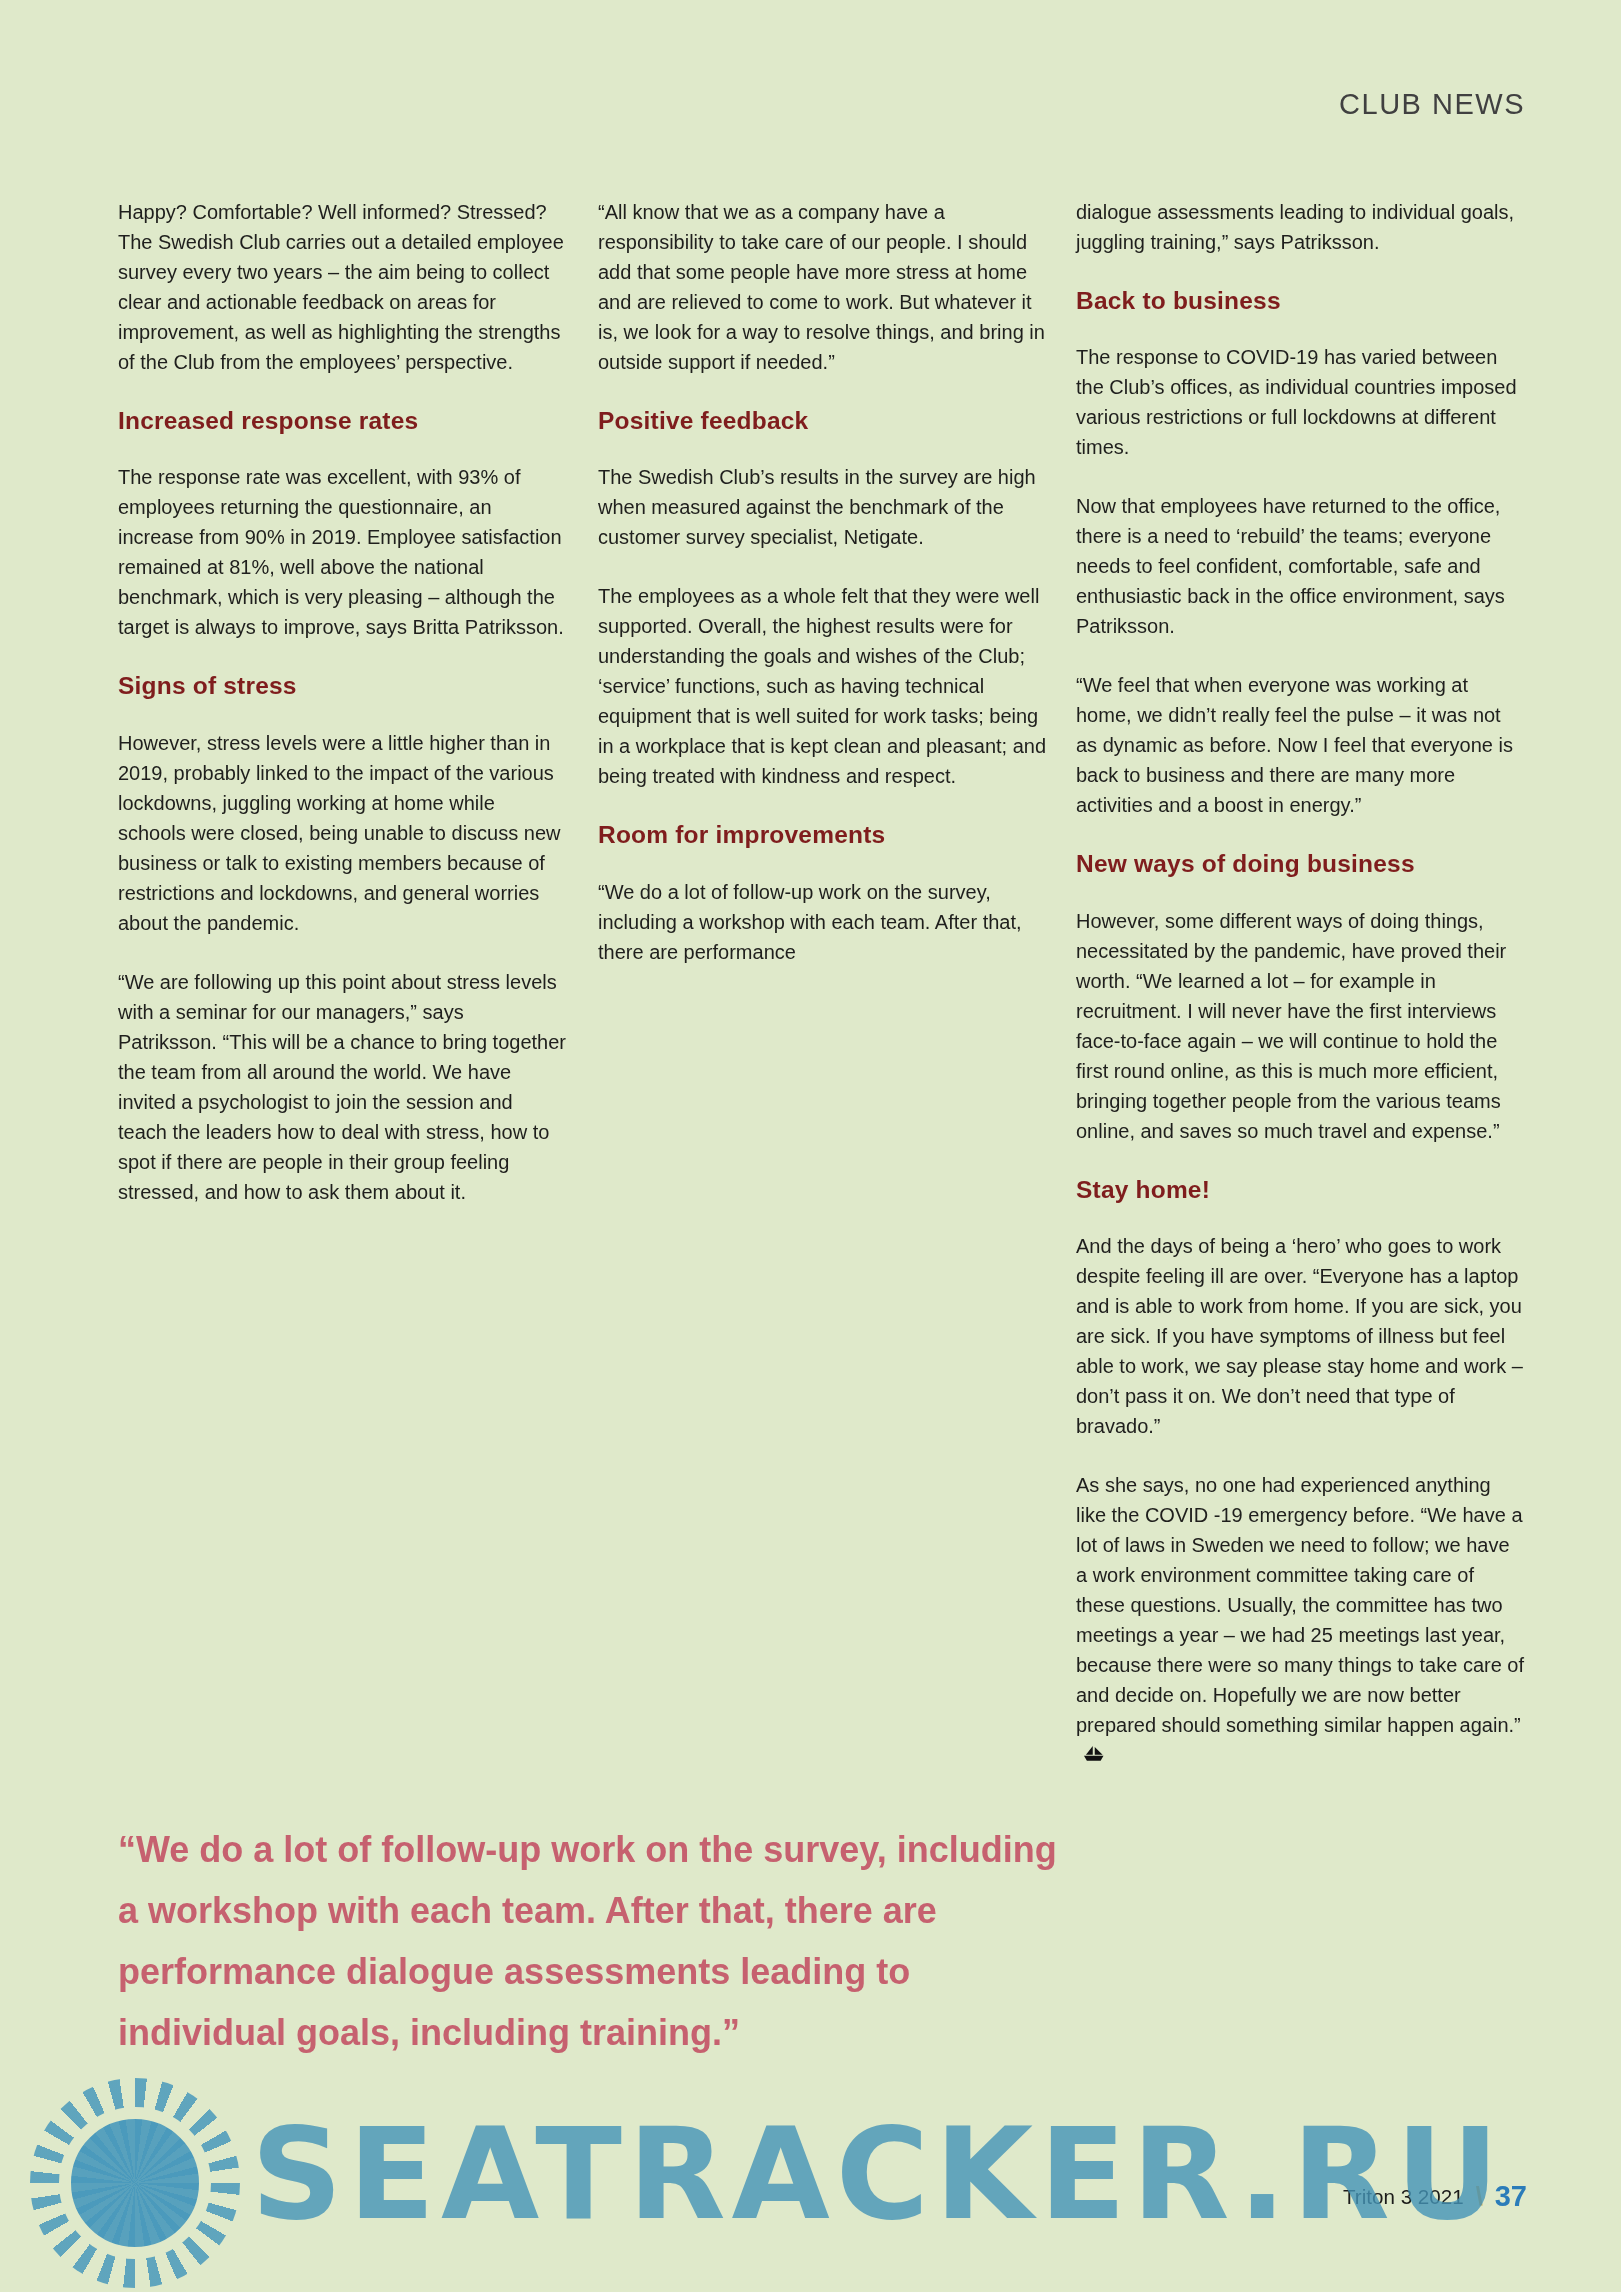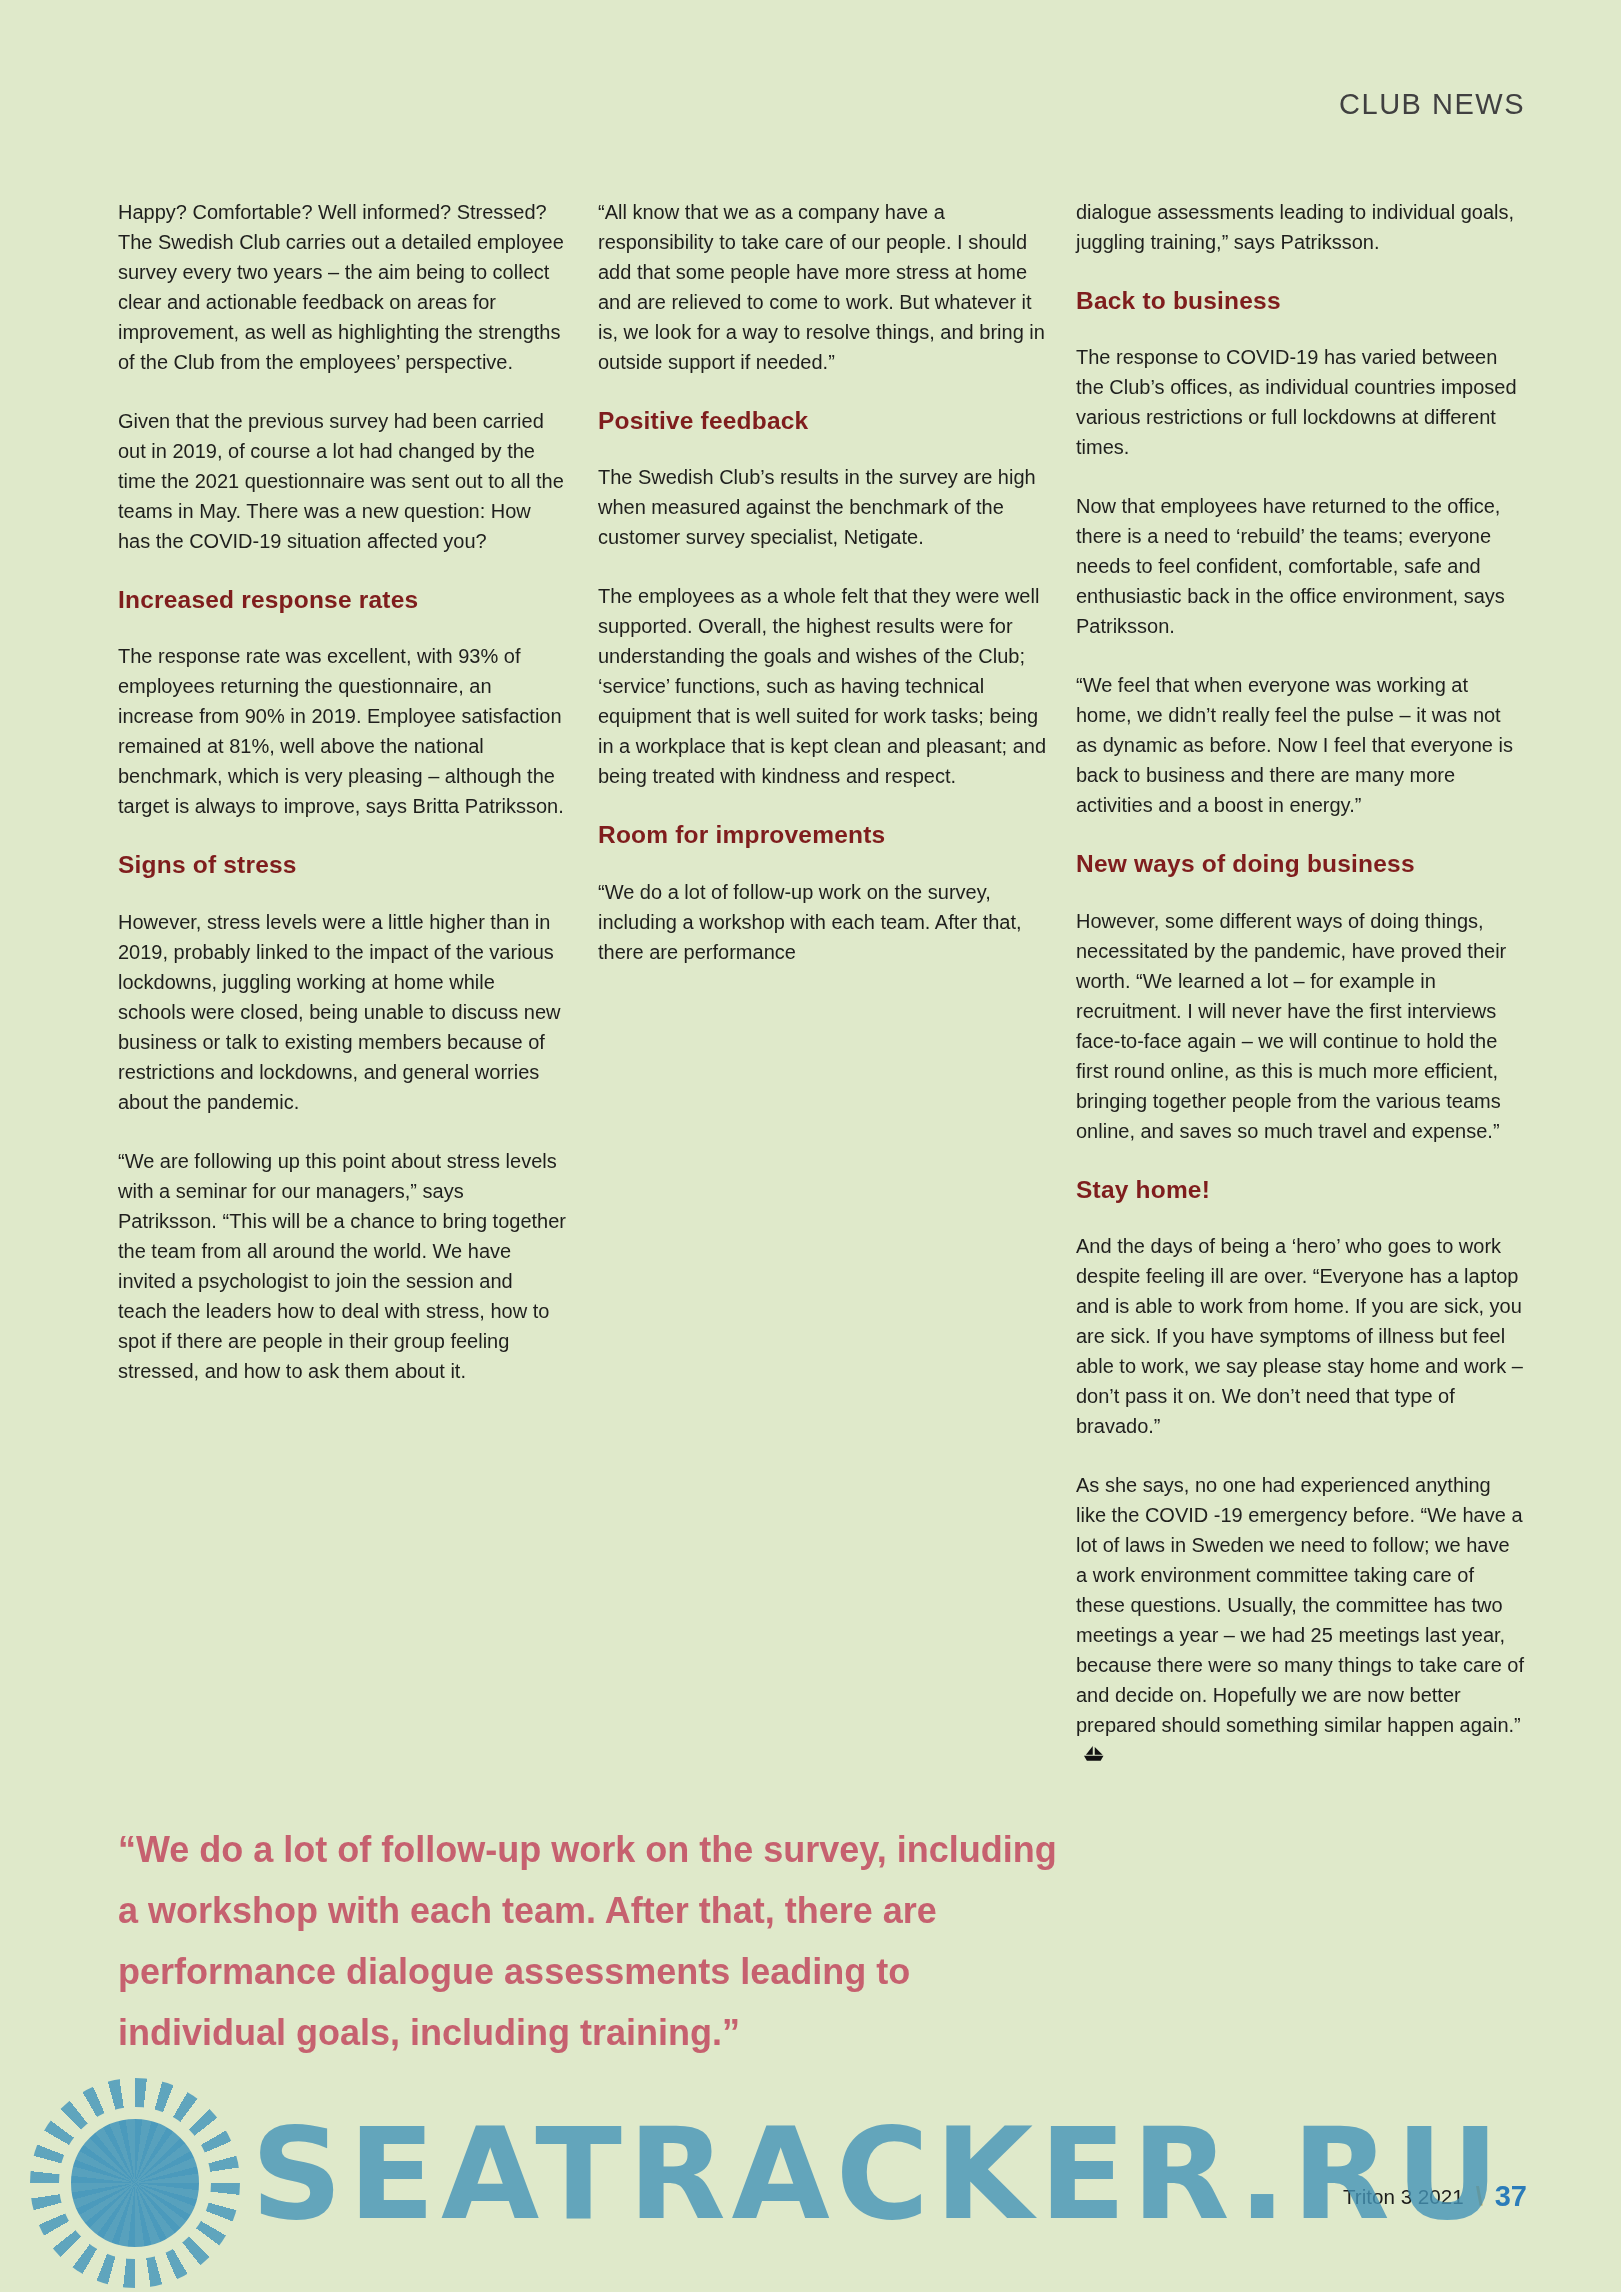--- a/index.html
+++ b/index.html
@@ -64,21 +64,20 @@
 </style>
 </head>
 <body>
 
 <div class="page">
 
   <div class="club-news">CLUB NEWS</div>
 
   <div class="col" id="col1">
     <p>Happy? Comfortable? Well informed? Stressed? The Swedish Club carries out a detailed employee survey every two years – the aim being to collect clear and actionable feedback on areas for improvement, as well as highlighting the strengths of the Club from the employees’ perspective.</p>
-    <p>Given that the previous survey had been carried out in 2019, of course a lot had changed by the time the 2021 questionnaire was sent out to all the teams in May. There was a new question: How has the COVID-19 situation affected you?</p>
     <h2>Increased response rates</h2>
     <p>The response rate was excellent, with 93% of employees returning the questionnaire, an increase from 90% in 2019. Employee satisfaction remained at 81%, well above the national benchmark, which is very pleasing – although the target is always to improve, says Britta Patriksson.</p>
     <h2>Signs of stress</h2>
     <p>However, stress levels were a little higher than in 2019, probably linked to the impact of the various lockdowns, juggling working at home while schools were closed, being unable to discuss new business or talk to existing members because of restrictions and lockdowns, and general worries about the pandemic.</p>
     <p>“We are following up this point about stress levels with a seminar for our managers,” says Patriksson. “This will be a chance to bring together the team from all around the world. We have invited a psychologist to join the session and teach the leaders how to deal with stress, how to spot if there are people in their group feeling stressed, and how to ask them about it.</p>
   </div>
 
   <div class="col" id="col2">
     <p>“All know that we as a company have a responsibility to take care of our people. I should add that some people have more stress at home and are relieved to come to work. But whatever it is, we look for a way to resolve things, and bring in outside support if needed.”</p>
     <h2>Positive feedback</h2>

